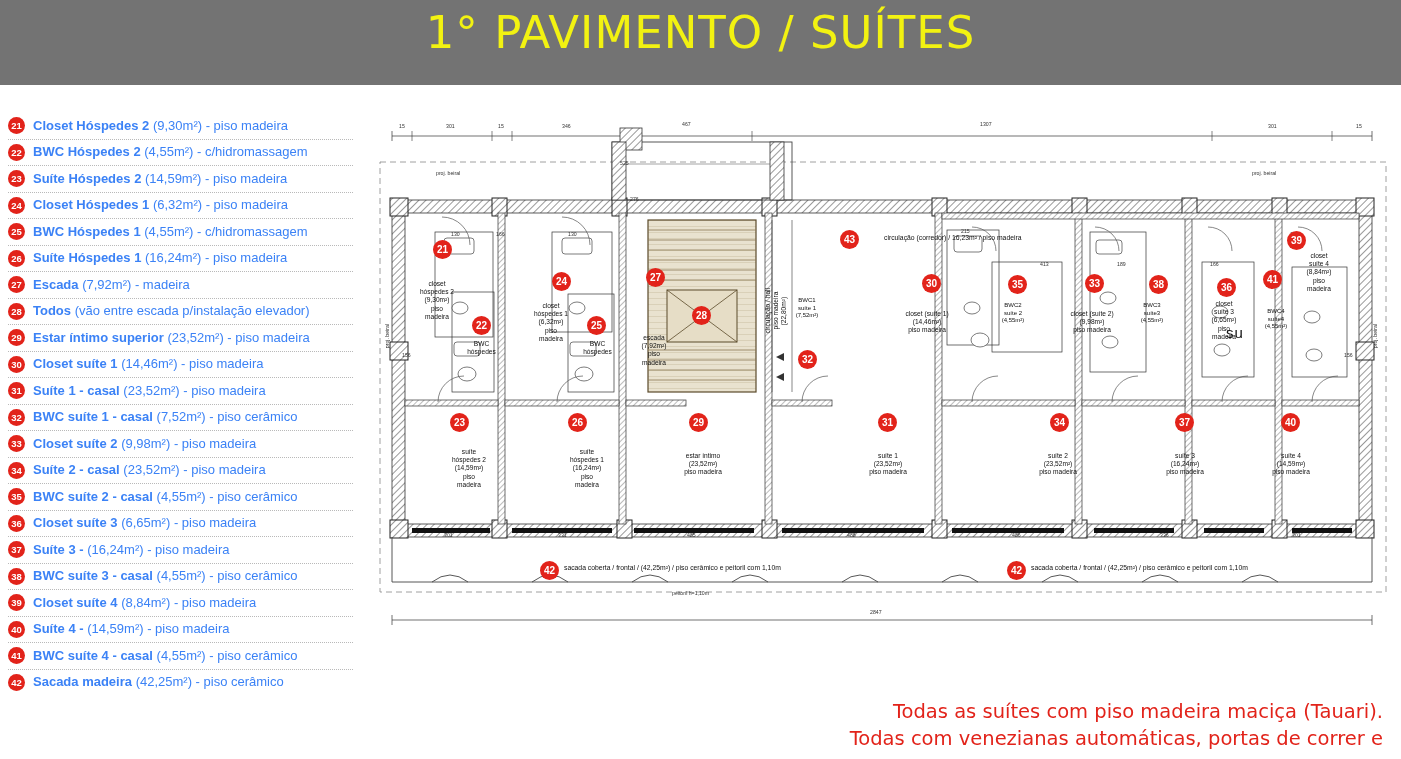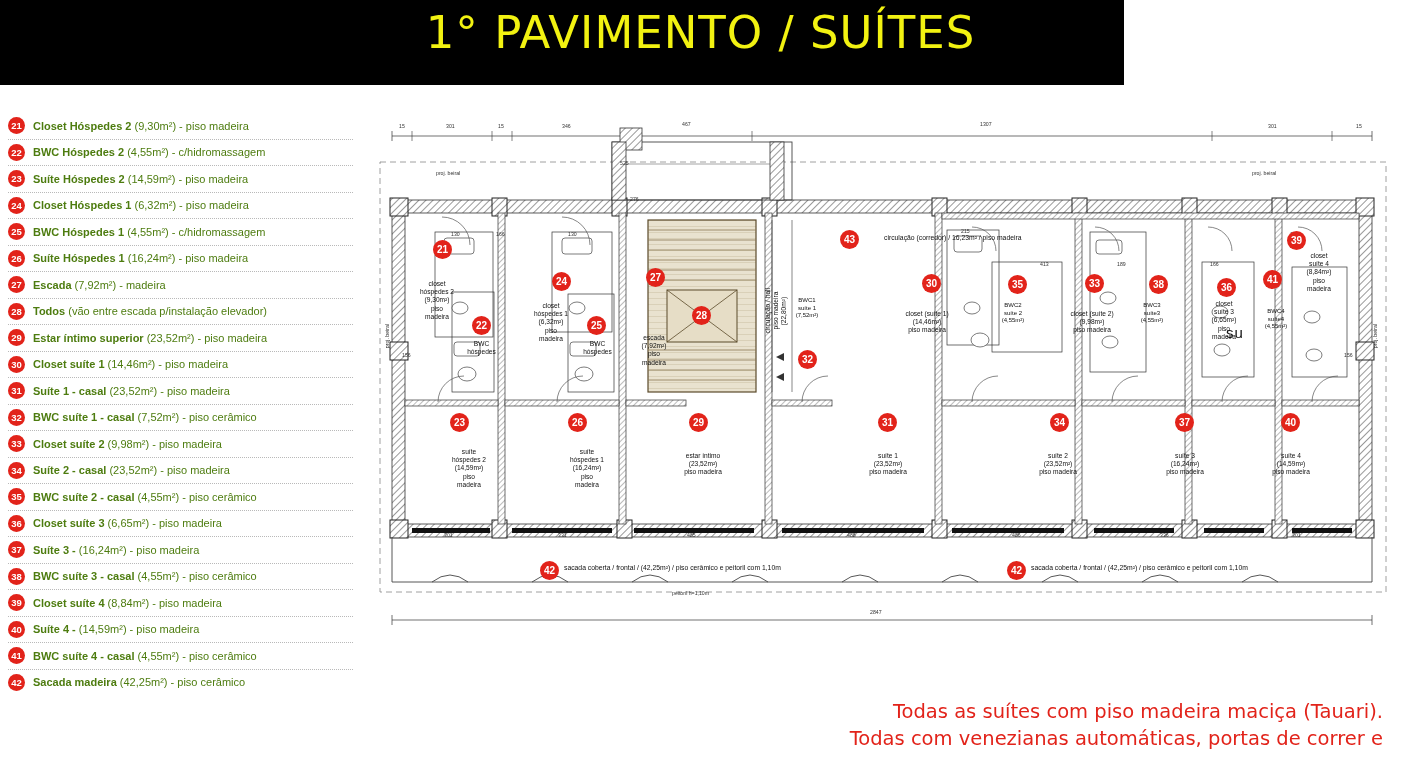--- a/index.html
+++ b/index.html
@@ -5,22 +5,22 @@
   html,body{margin:0;padding:0;}
   body{
     width:1401px;height:759px;
     background:#ffffff;
     font-family:"Liberation Sans", sans-serif;
     position:relative;
     overflow:hidden;
   }
   
   .header{
-    position:absolute;left:0;top:0;width:1124px;height:85px;
-    background:#000000;
+    position:absolute;left:0;top:0;width:1401px;height:85px;
+    background:#737373;
   }
   .header-title{
     position:absolute;left:0;top:6px;width:1401px;
     text-align:center;
     font-family:"DejaVu Sans", sans-serif;
     font-size:45px;
     letter-spacing:1px;
     color:#f2f211;
     font-weight:400;
   }
@@ -36,21 +36,21 @@
   }
   .badge{
     width:17px;height:17px;border-radius:50%;
     background:#e2231a;color:#fff;
     font-size:9.5px;font-weight:bold;
     display:flex;align-items:center;justify-content:center;
     flex:0 0 auto;margin-right:8px;
     font-family:"Liberation Sans", sans-serif;
   }
   .legend-text{
-    font-size:11px;color:#4d7c0f;line-height:1.1;
+    font-size:13px;color:#3b82f6;line-height:1.1;
   }
   .legend-text b{font-weight:bold;}
   .legend-text span{font-weight:normal;}
   
   .footnote{
     position:absolute;right:18px;bottom:6px;width:640px;
     text-align:right;
     color:#e2231a;
     font-family:"DejaVu Sans", sans-serif;
     font-size:19.5px;

